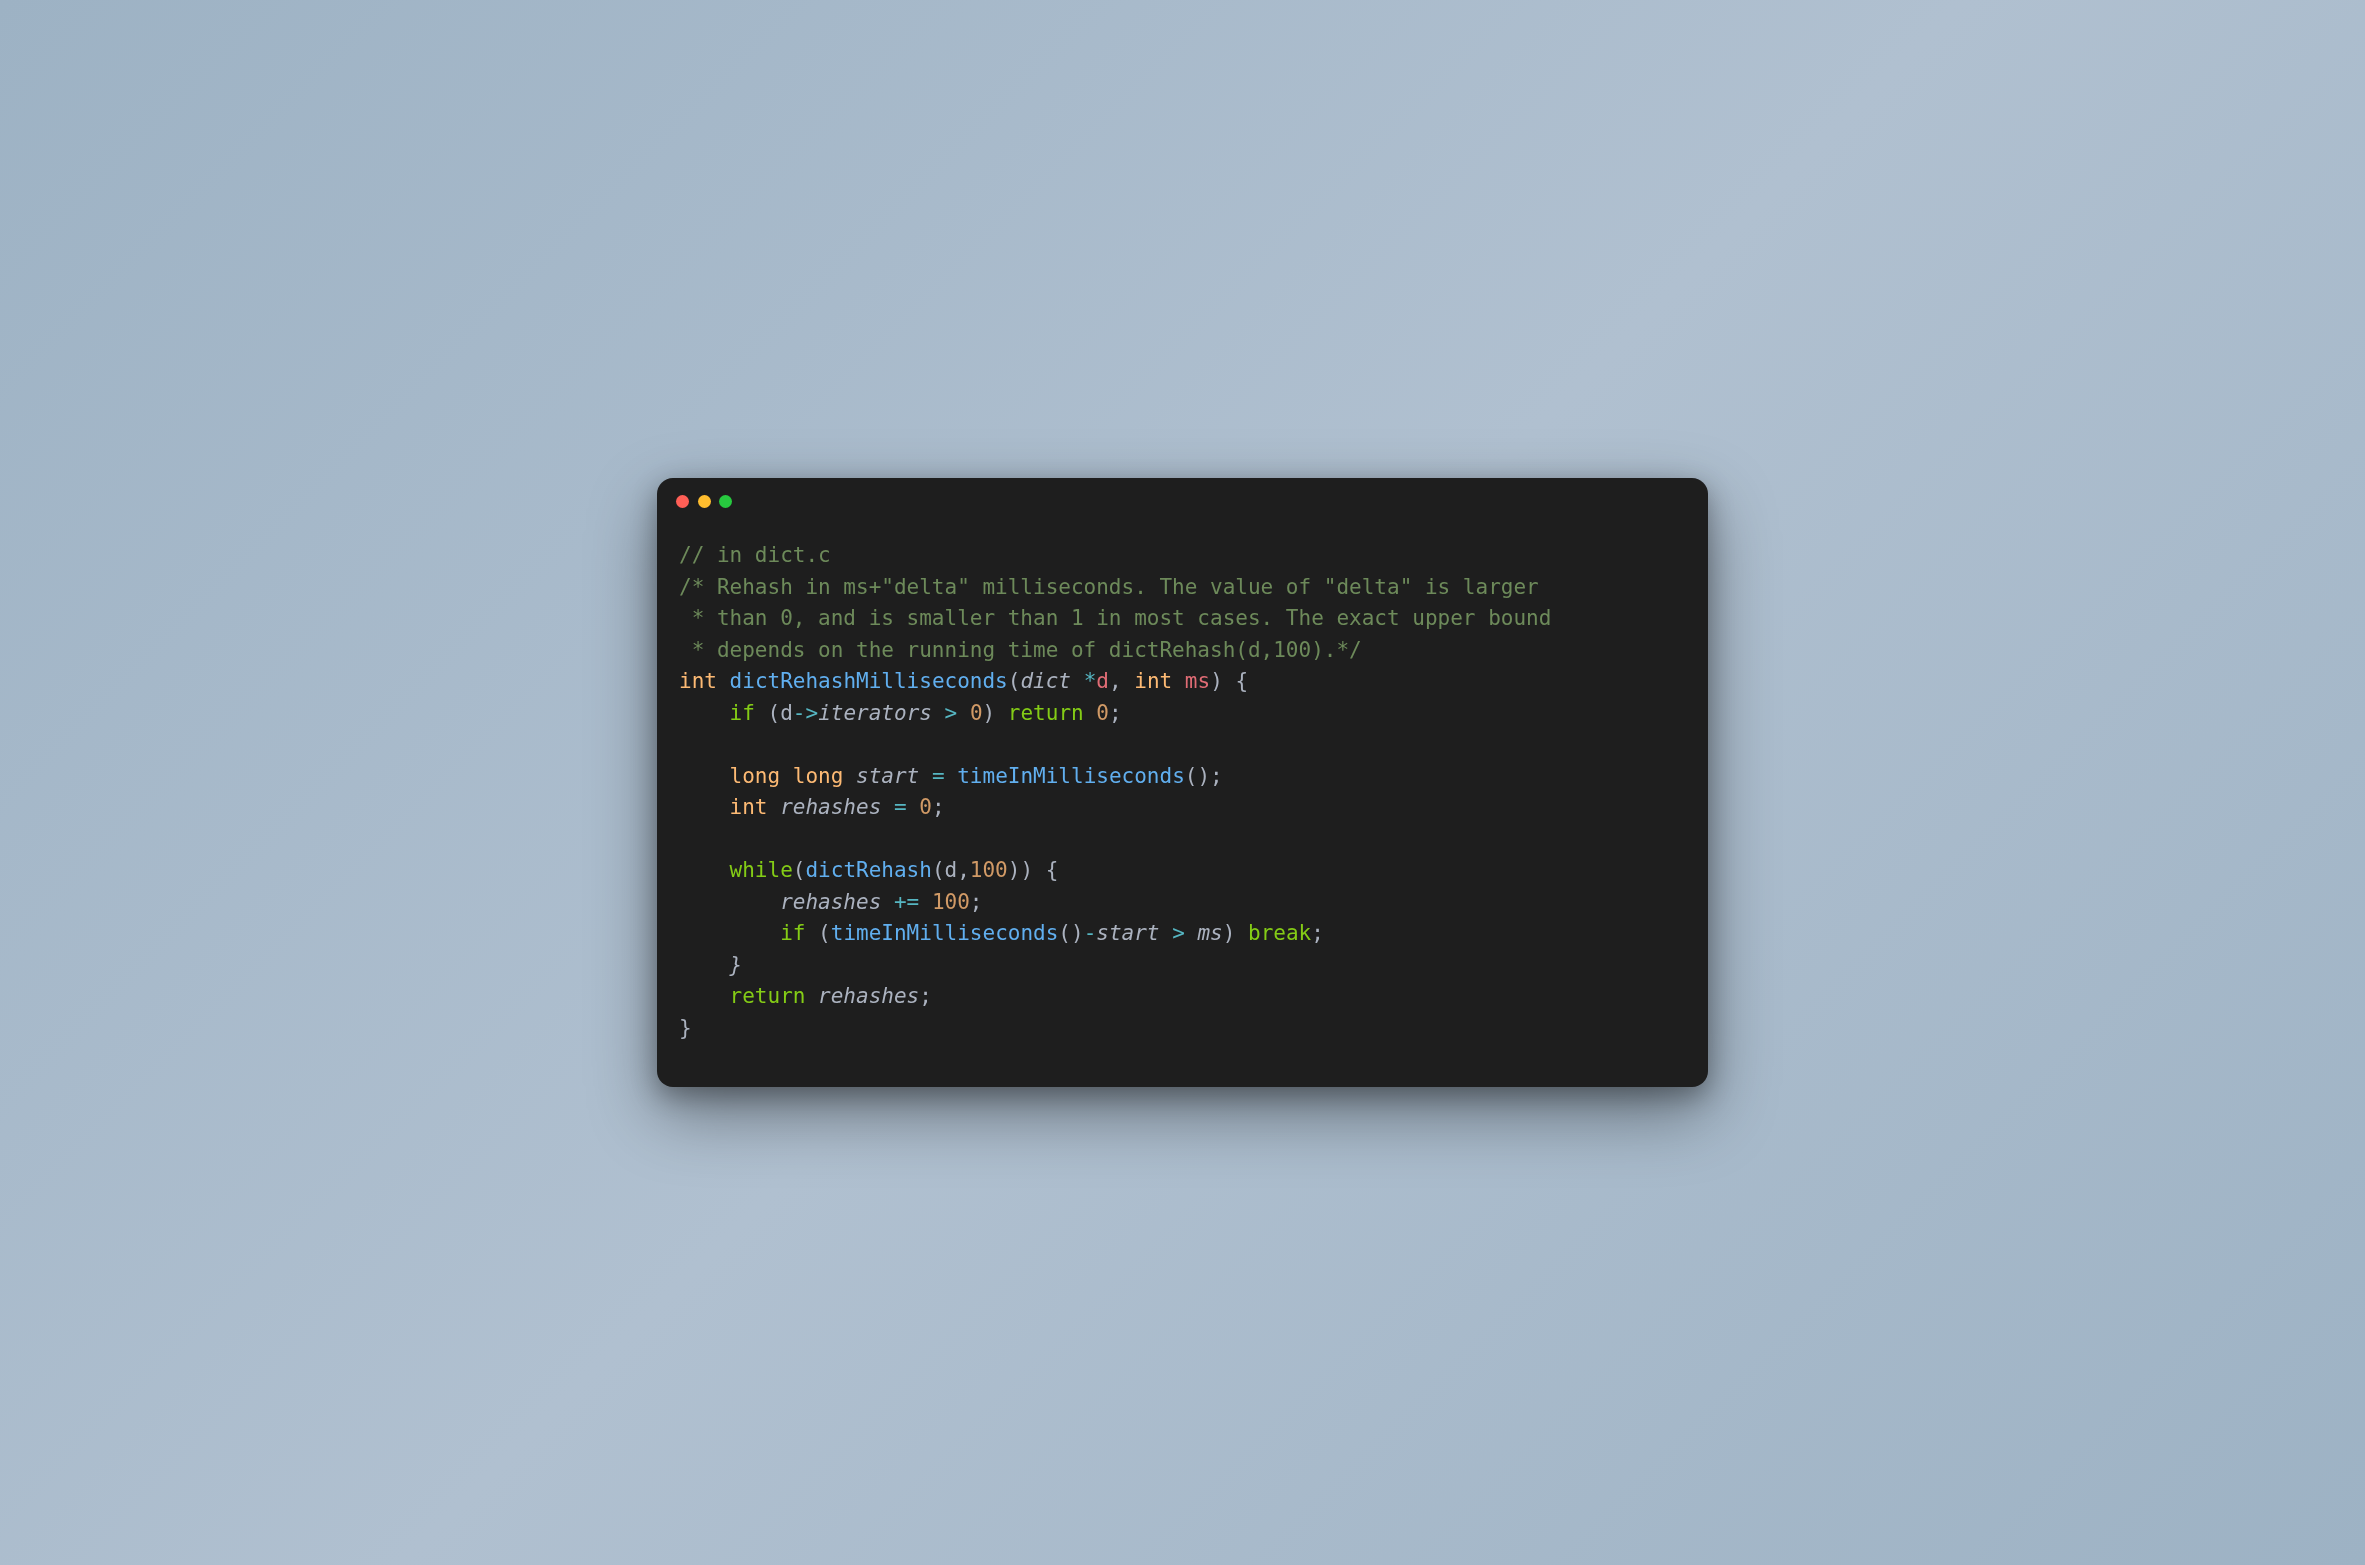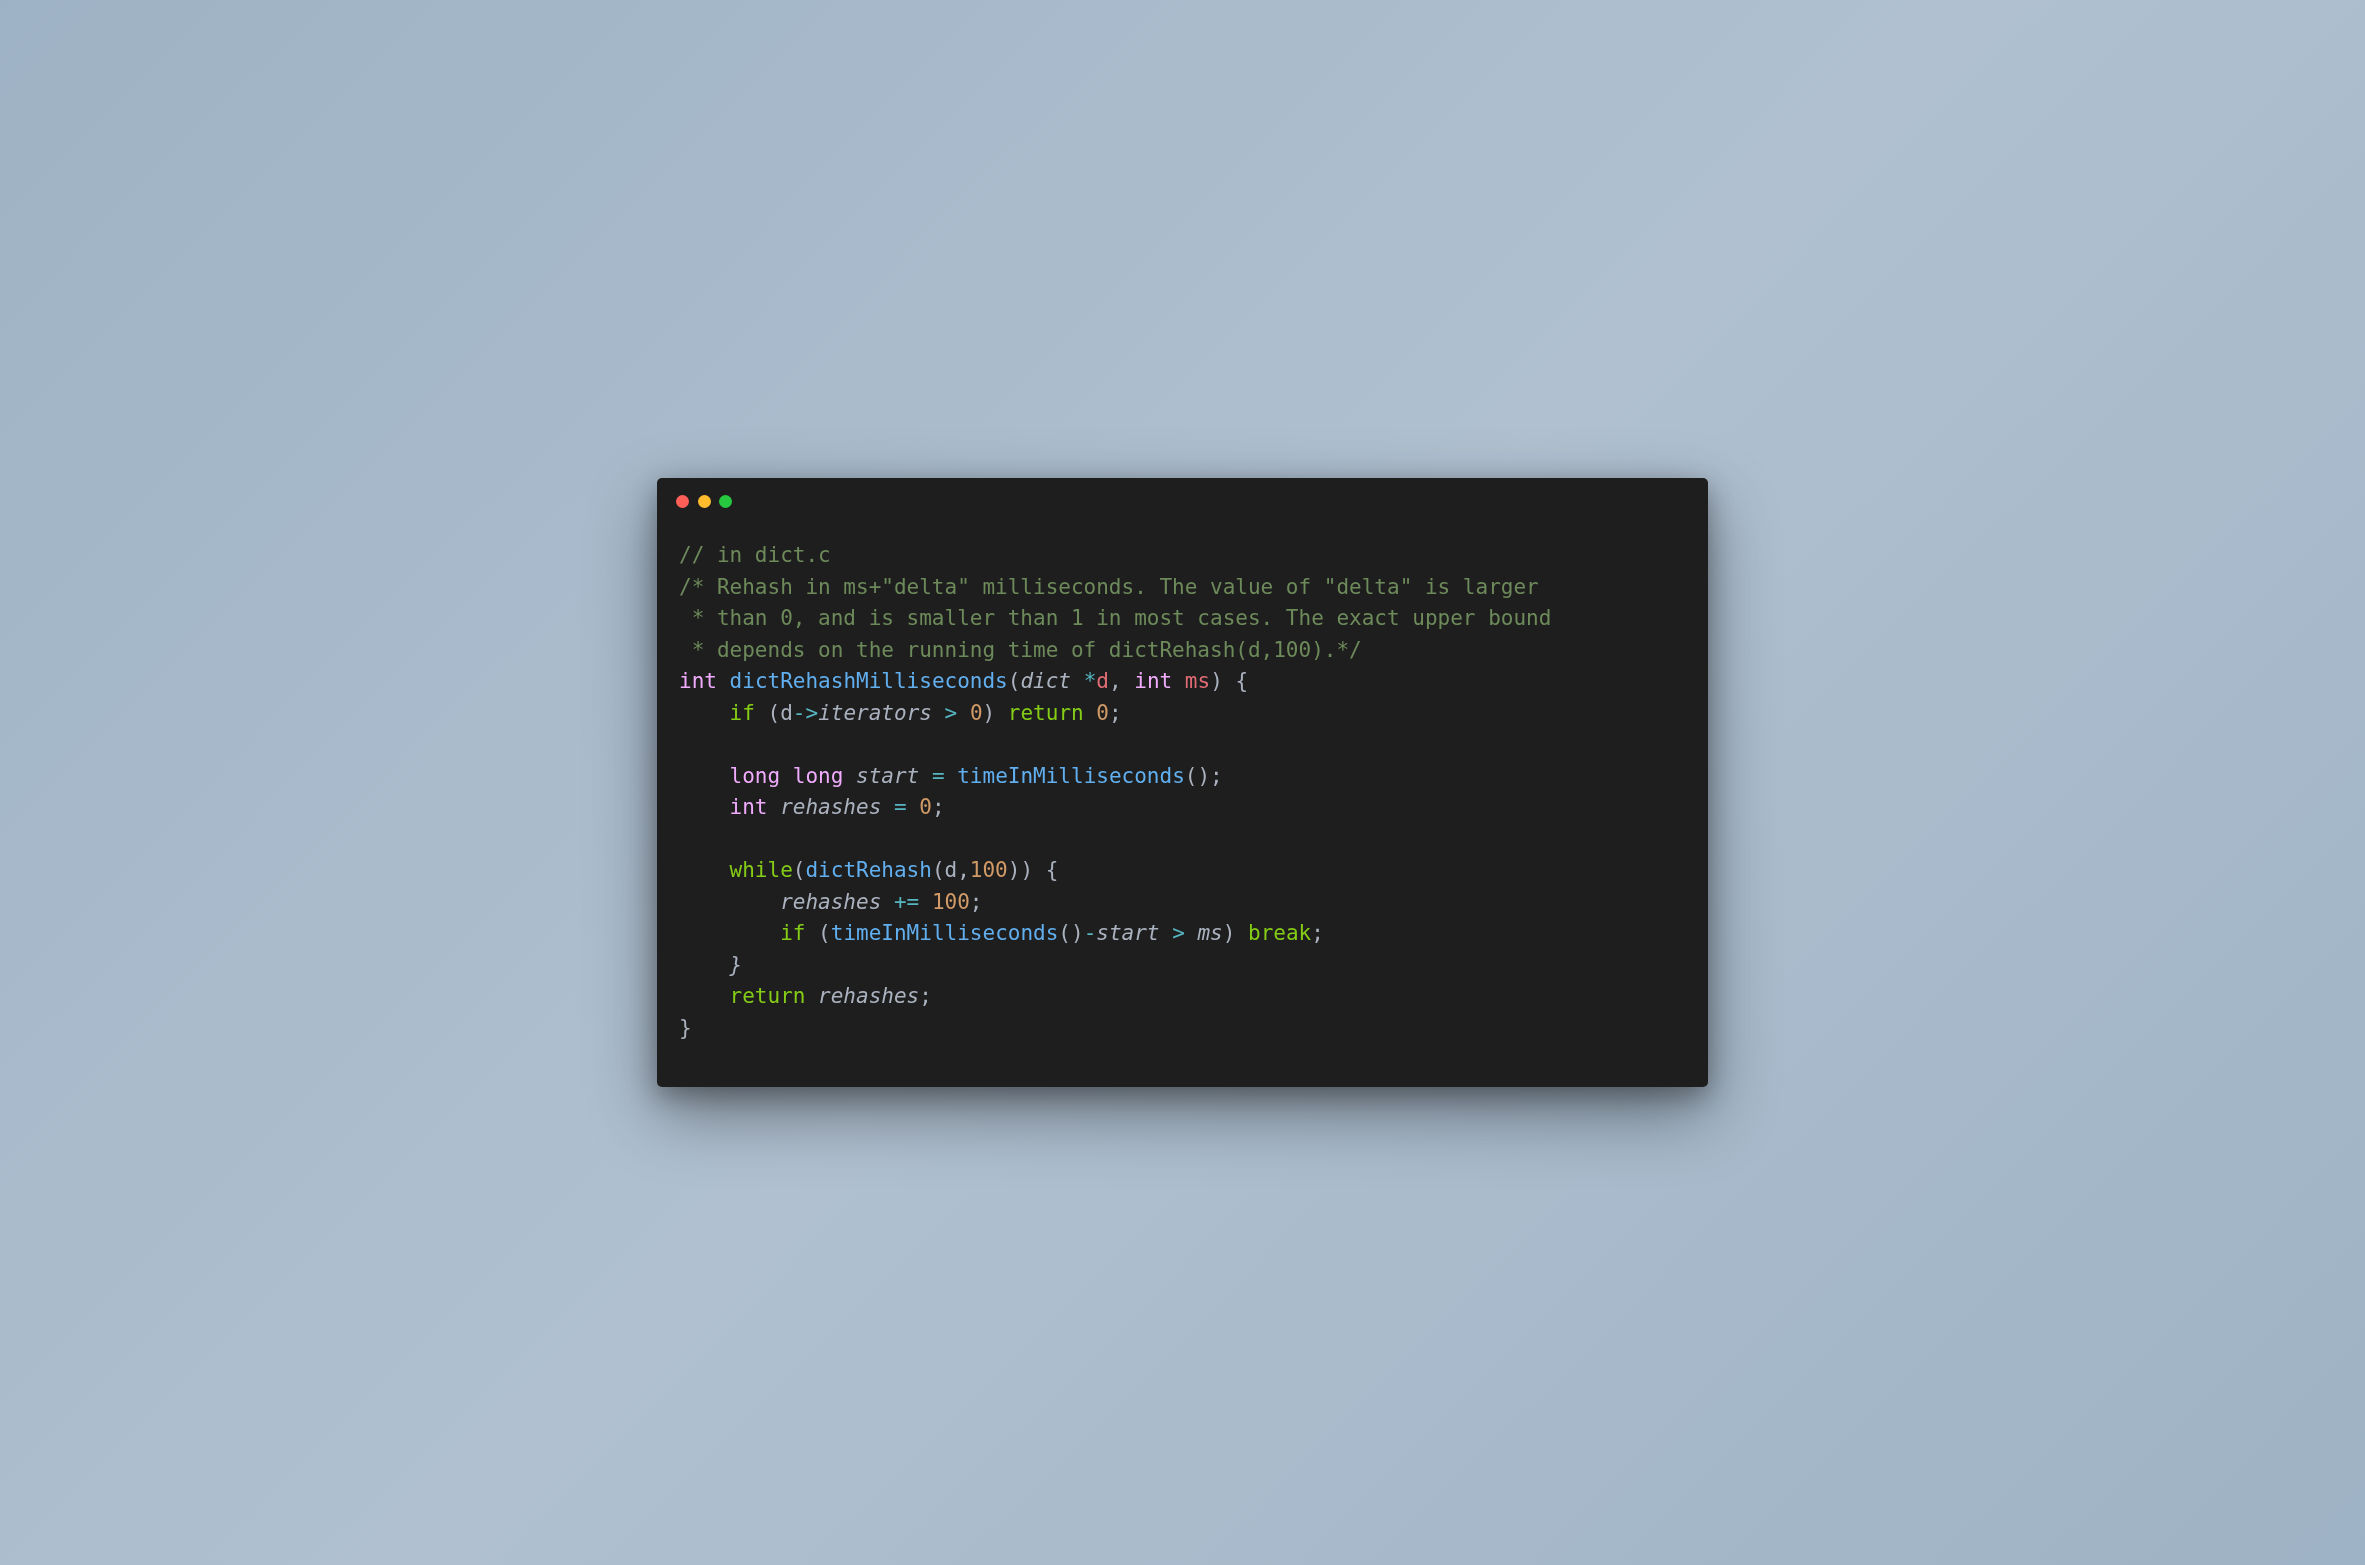--- a/index.html
+++ b/index.html
@@ -13,21 +13,21 @@
       min-height: 100vh;
       display: flex;
       align-items: center;
       justify-content: center;
       padding: 51px;
       font-family: 'SF Mono', 'Monaco', 'Menlo', 'Consolas', monospace;
     }
     
     .window {
       background: #1e1e1e;
-      border-radius: 5px;
+      border-radius: 16px;
       width: 100%;
       max-width: 1051px;
       box-shadow: 0 26px 68px rgba(0,0,0,0.4), 0 8.5px 26px rgba(0,0,0,0.3);
       overflow: hidden;
     }
     
     .titlebar {
       padding: 17px 19px 0 19px;
       display: flex;
       gap: 8.5px;
@@ -47,21 +47,21 @@
       padding: 32px 22px 43px 22px;
       font-size: 21px;
       line-height: 1.5;
       white-space: pre;
       color: #abb2bf;
       overflow-x: auto;
     }
     
     .tok-comment { color: #6d8a5a; }
     .tok-keyword { color: #84cc16; }
-    .tok-type { color: #f0abfc; }
+    .tok-type { color: #fdba74; }
     .tok-function { color: #61afef; }
     .tok-param { color: #e06c75; }
     .tok-number { color: #d19a66; }
     .tok-operator { color: #56b6c2; }
     .tok-punct { color: #abb2bf; }
     .tok-ident { color: #abb2bf; font-style: italic; }
   </style>
 </head>
 <body>
 

